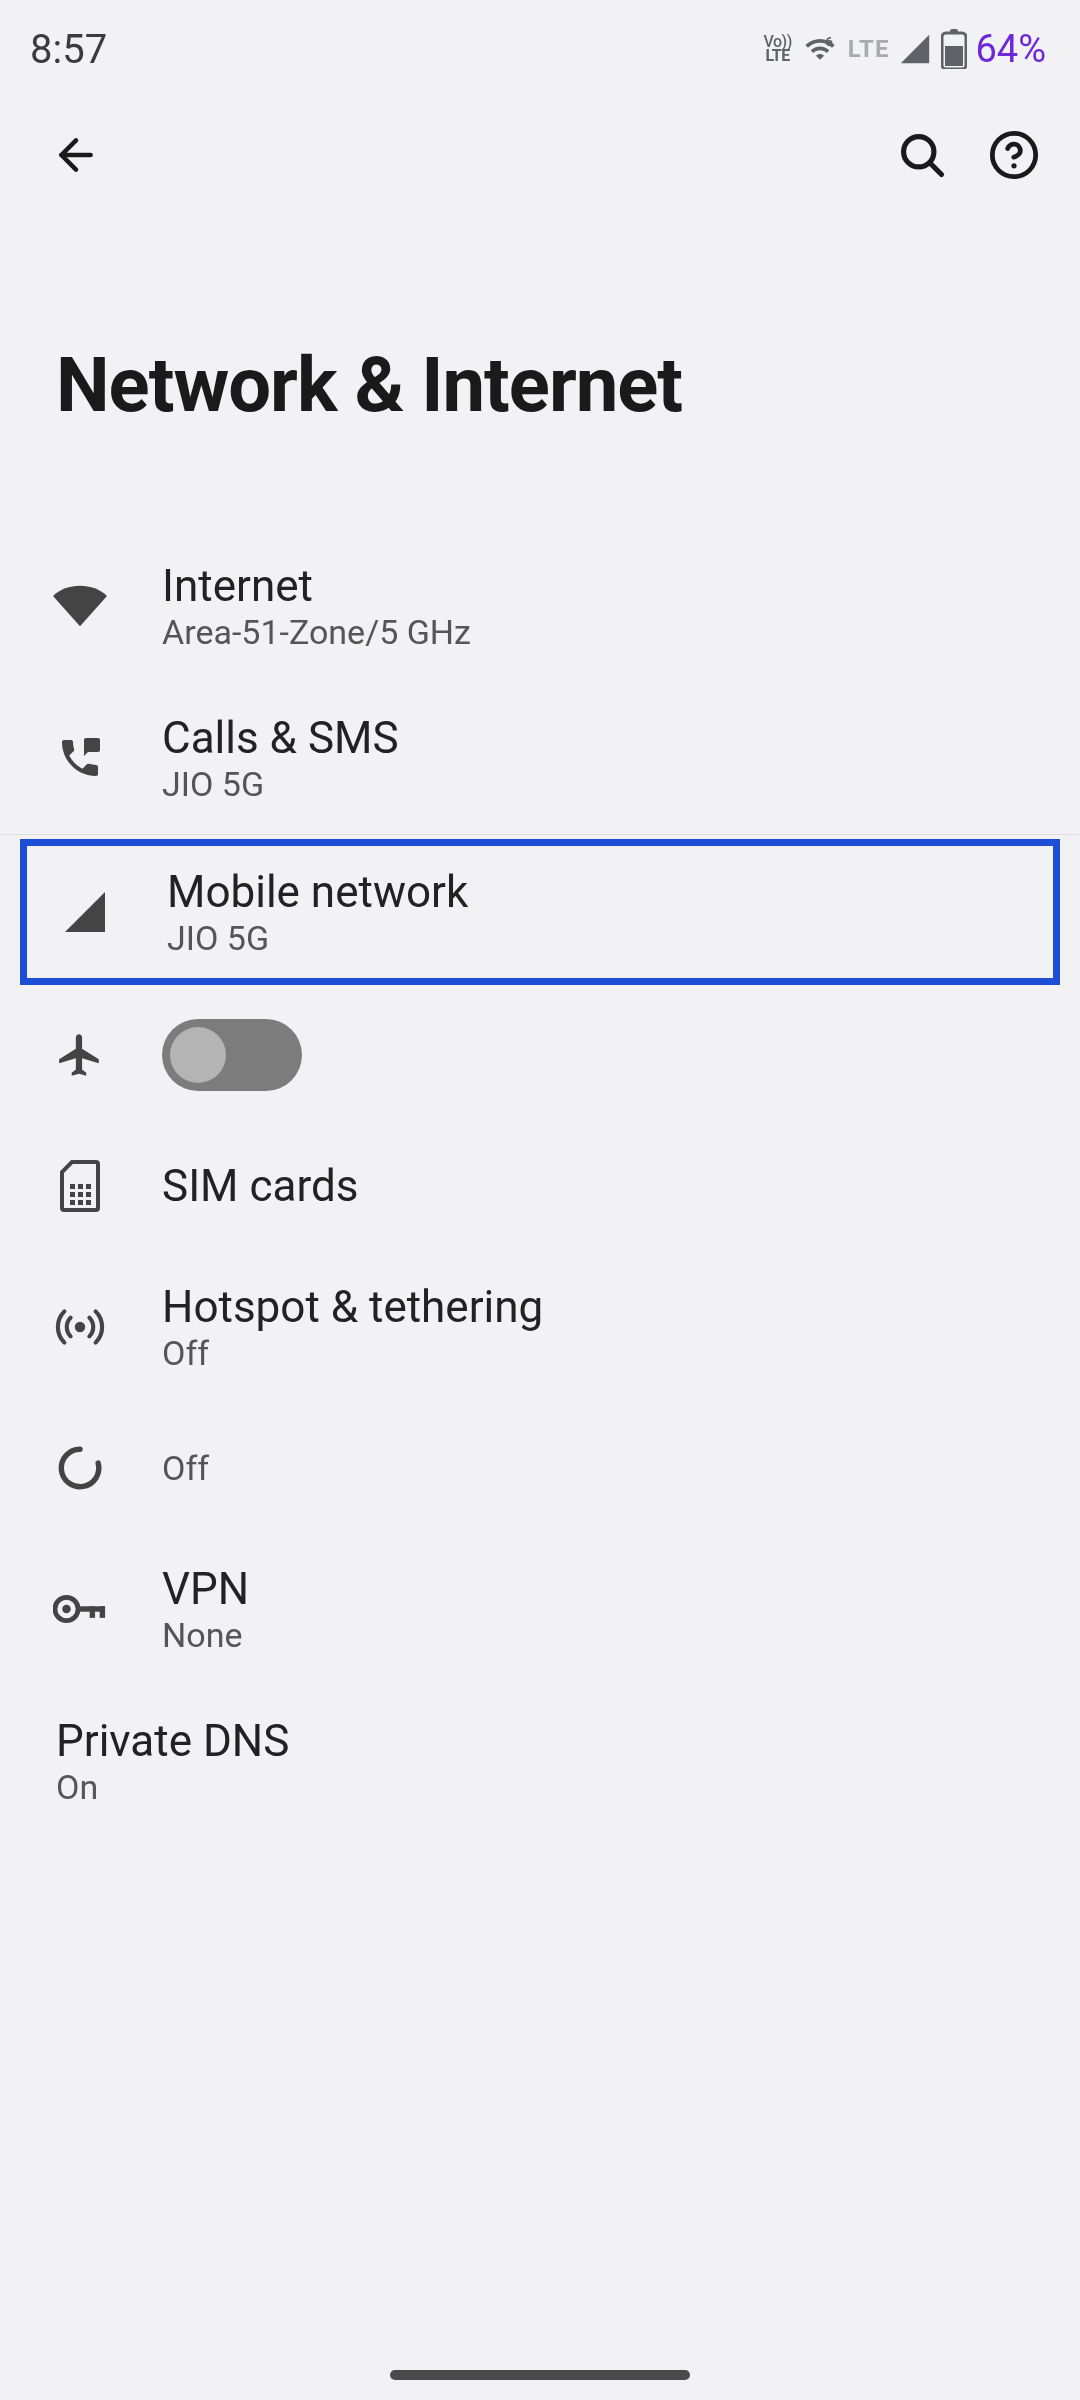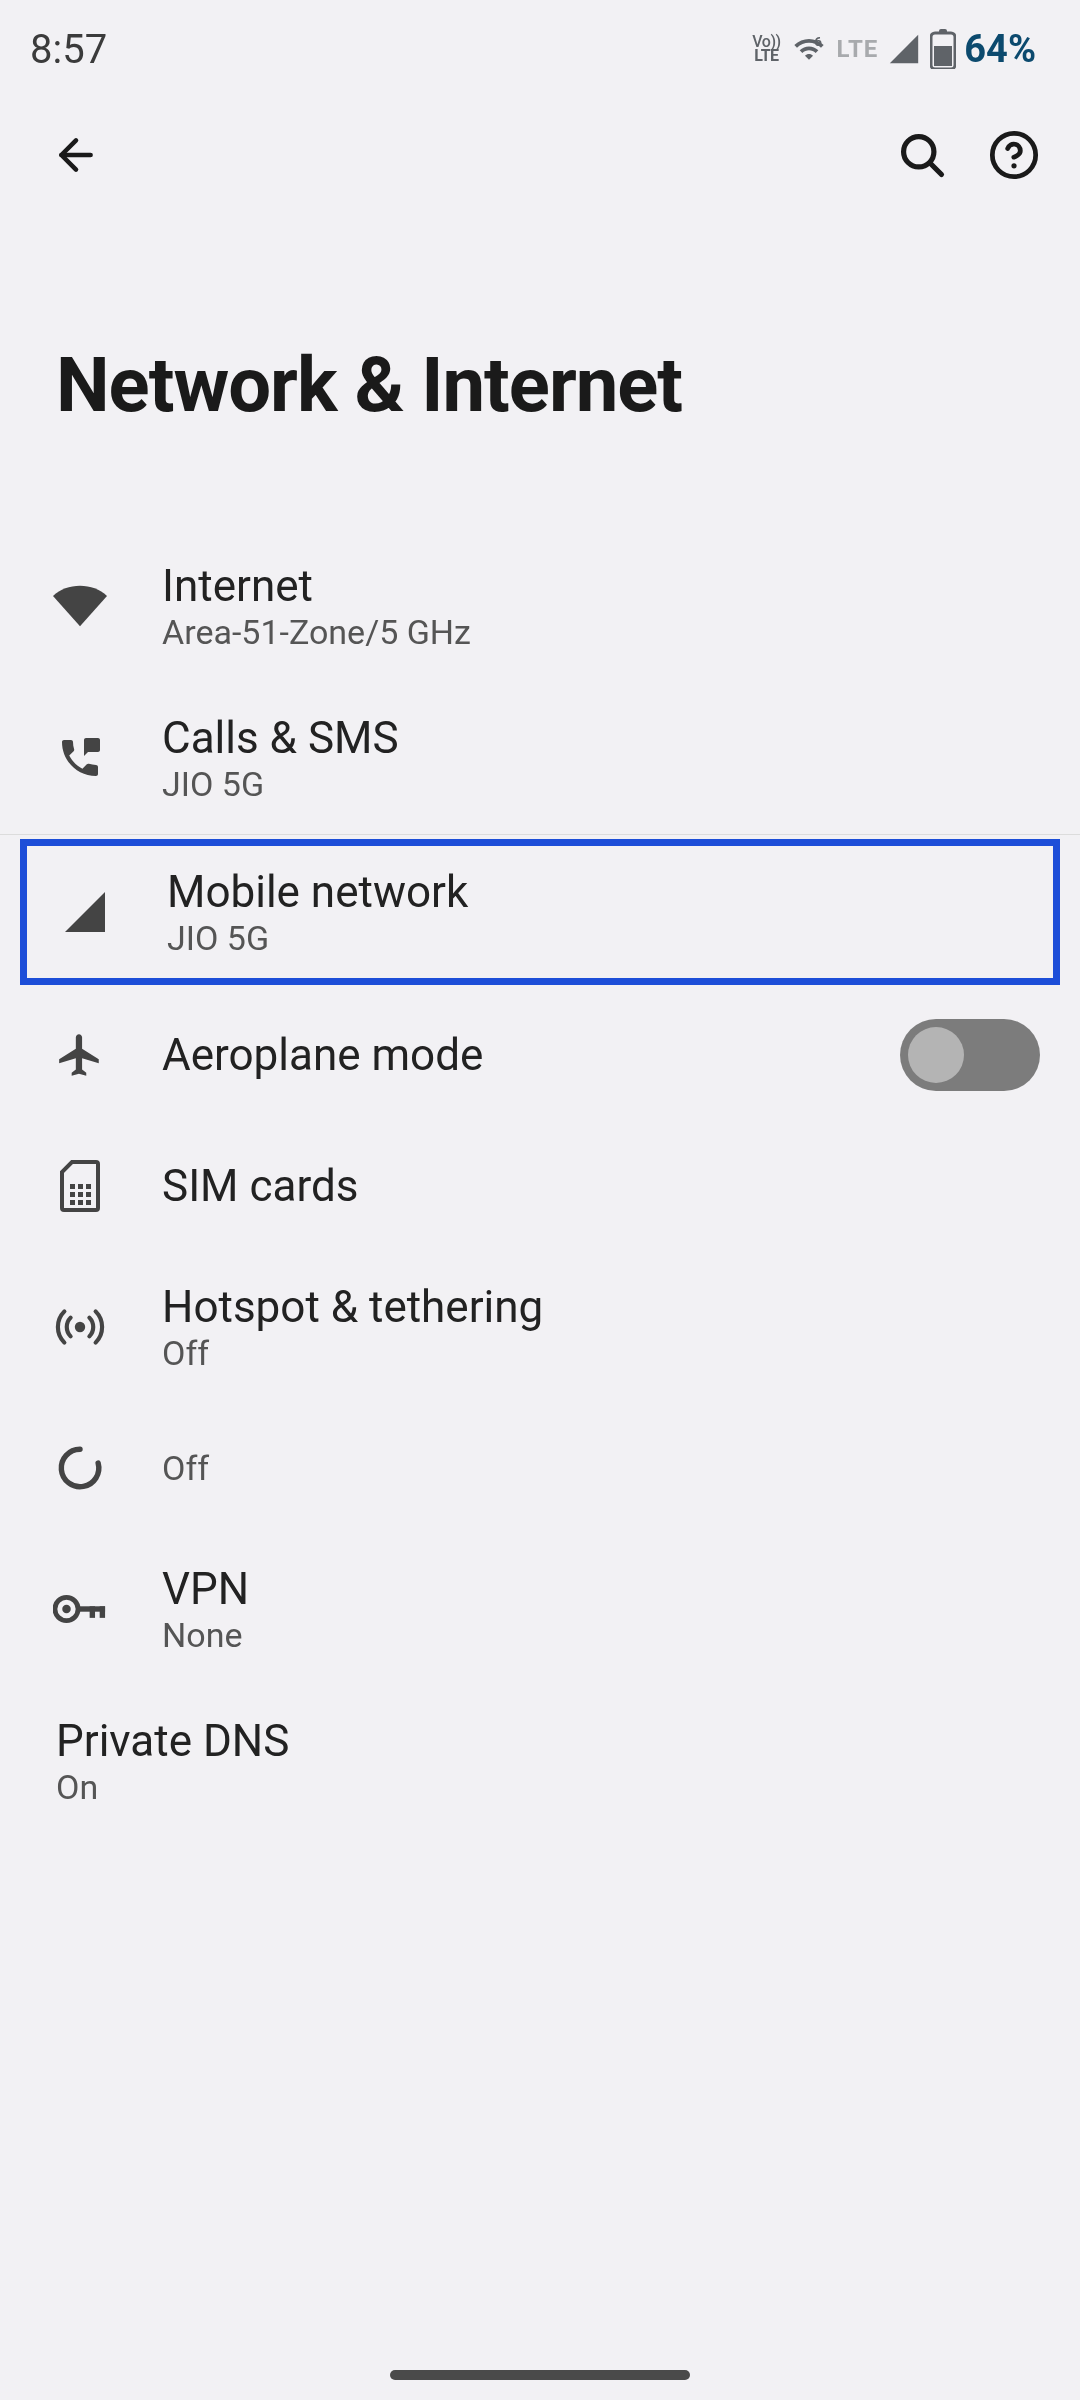--- a/index.html
+++ b/index.html
@@ -14,21 +14,21 @@
       height: 2400px;
       background: #f2f1f4;
       color: #1a1a1a;
       position: relative;
       overflow: hidden;
     }
     .status-bar {
       display: flex;
       justify-content: space-between;
       align-items: center;
-      padding: 20px 44px 12px 30px;
+      padding: 20px 34px 12px 30px;
       height: 90px;
     }
     .status-time {
       font-size: 40px;
       font-weight: 400;
       color: #3b3b3b;
     }
     .status-icons {
       display: flex;
       align-items: center;
@@ -43,22 +43,22 @@
       text-align: center;
     }
     .status-lte {
       font-size: 24px;
       font-weight: 700;
       color: #a8aaad;
       letter-spacing: 1px;
     }
     .status-battery-text {
       font-size: 38px;
-      font-weight: 700;
-      color: #0c4a6e;
+      font-weight: 400;
+      color: #6d28d9;
     }
     .app-bar {
       display: flex;
       align-items: center;
       padding: 30px 30px 20px 40px;
       height: 120px;
     }
     .app-bar-spacer {
       flex: 1;
     }
@@ -246,23 +246,20 @@
       <div class="list-item-title">Mobile network</div>
       <div class="list-item-subtitle">JIO 5G</div>
     </div>
   </div>
 
   <div class="list-item">
     <div class="list-item-icon">
       <svg width="50" height="50" viewBox="0 0 24 24" fill="#444">
           <path d="M21 16v-2l-8-5V3.5c0-.83-.67-1.5-1.5-1.5S10 2.67 10 3.5V9l-8 5v2l8-2.5V19l-2 1.5V22l3.5-1 3.5 1v-1.5L13 19v-5.5l8 2.5z"></path>
         </svg>
-    </div>
-    <div class="list-item-content">
-      <div class="list-item-title">Aeroplane mode</div>
     </div>
     <div class="toggle">
       <div class="toggle-knob"></div>
     </div>
   </div>
 
   <div class="list-item">
     <div class="list-item-icon">
       <svg width="42" height="52" viewBox="0 0 20 26" fill="none" stroke="#444" stroke-width="2">
           <path d="M6 1h12c.6 0 1 .4 1 1v22c0 .6-.4 1-1 1H2c-.6 0-1-.4-1-1V6l5-5z" fill="none"></path>

